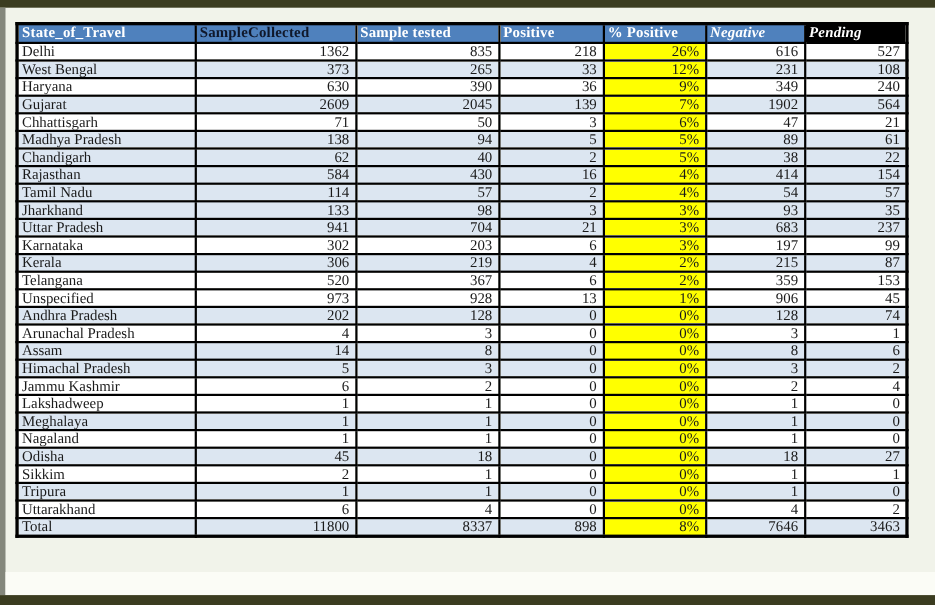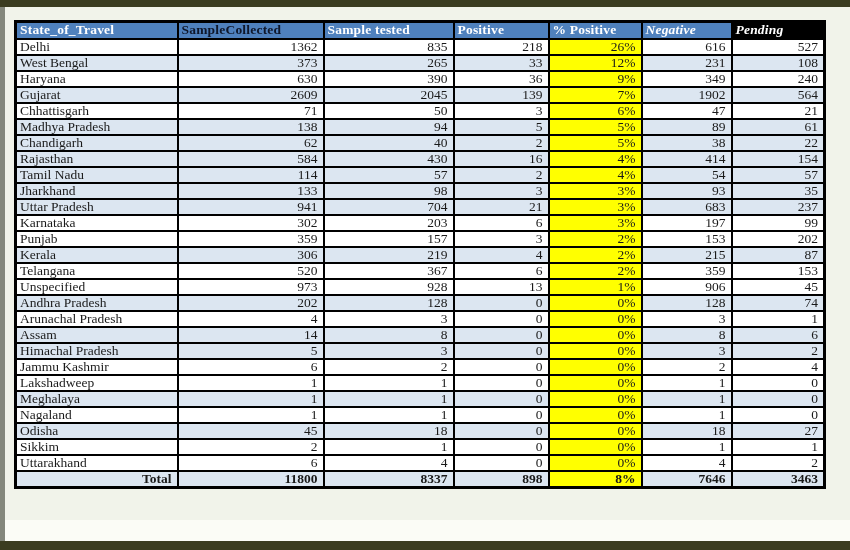--- a/index.html
+++ b/index.html
@@ -38,21 +38,21 @@
     text-align: left;
     font-weight: bold;
     height: 17px;
     font-size: 13.5px;
     letter-spacing: 0.2px;
   }
   td { text-align: right; font-weight: normal; color: #1a1a1a; }
   td.state { text-align: left; }
   tr.shade-white td { background: #ffffff; }
   tr.shade-blue td  { background: #dce6f1; }
-  tr.shade-total td { background: #dce6f1; font-weight: bold; height: 16px; text-align: right; }
+  tr.shade-total td { background: #dce6f1; font-weight: normal; height: 16px; }
   td.pct { background: #ffff00 !important; }
 </style>
 </head>
 <body style="background: rgb(241, 243, 234);">
 
 <div class="band band-top" style="background: rgb(59, 60, 32);"></div>
 <div class="left-stripe" style="background: rgb(132, 135, 124);"></div>
 <div class="lower-area"></div>
 
 <table class="data">
@@ -178,29 +178,20 @@
       </tr>
       <tr class="shade-white">
         <td class="state">Karnataka</td>
         <td>302</td>
         <td>203</td>
         <td>6</td>
         <td class="pct" style="background: rgb(255, 255, 0);">3%</td>
         <td>197</td>
         <td>99</td>
       </tr>
-      <tr class="shade-white">
-        <td class="state">Punjab</td>
-        <td>359</td>
-        <td>157</td>
-        <td>3</td>
-        <td class="pct" style="background: rgb(255, 255, 0);">2%</td>
-        <td>153</td>
-        <td>202</td>
-      </tr>
       <tr class="shade-blue">
         <td class="state">Kerala</td>
         <td>306</td>
         <td>219</td>
         <td>4</td>
         <td class="pct" style="background: rgb(255, 255, 0);">2%</td>
         <td>215</td>
         <td>87</td>
       </tr>
       <tr class="shade-white">
@@ -303,20 +294,29 @@
         <td>27</td>
       </tr>
       <tr class="shade-white">
         <td class="state">Sikkim</td>
         <td>2</td>
         <td>1</td>
         <td>0</td>
         <td class="pct" style="background: rgb(255, 255, 0);">0%</td>
         <td>1</td>
         <td>1</td>
+      </tr>
+      <tr class="shade-blue">
+        <td class="state">Tripura</td>
+        <td>1</td>
+        <td>1</td>
+        <td>0</td>
+        <td class="pct" style="background: rgb(255, 255, 0);">0%</td>
+        <td>1</td>
+        <td>0</td>
       </tr>
       <tr class="shade-white">
         <td class="state">Uttarakhand</td>
         <td>6</td>
         <td>4</td>
         <td>0</td>
         <td class="pct" style="background: rgb(255, 255, 0);">0%</td>
         <td>4</td>
         <td>2</td>
       </tr>

